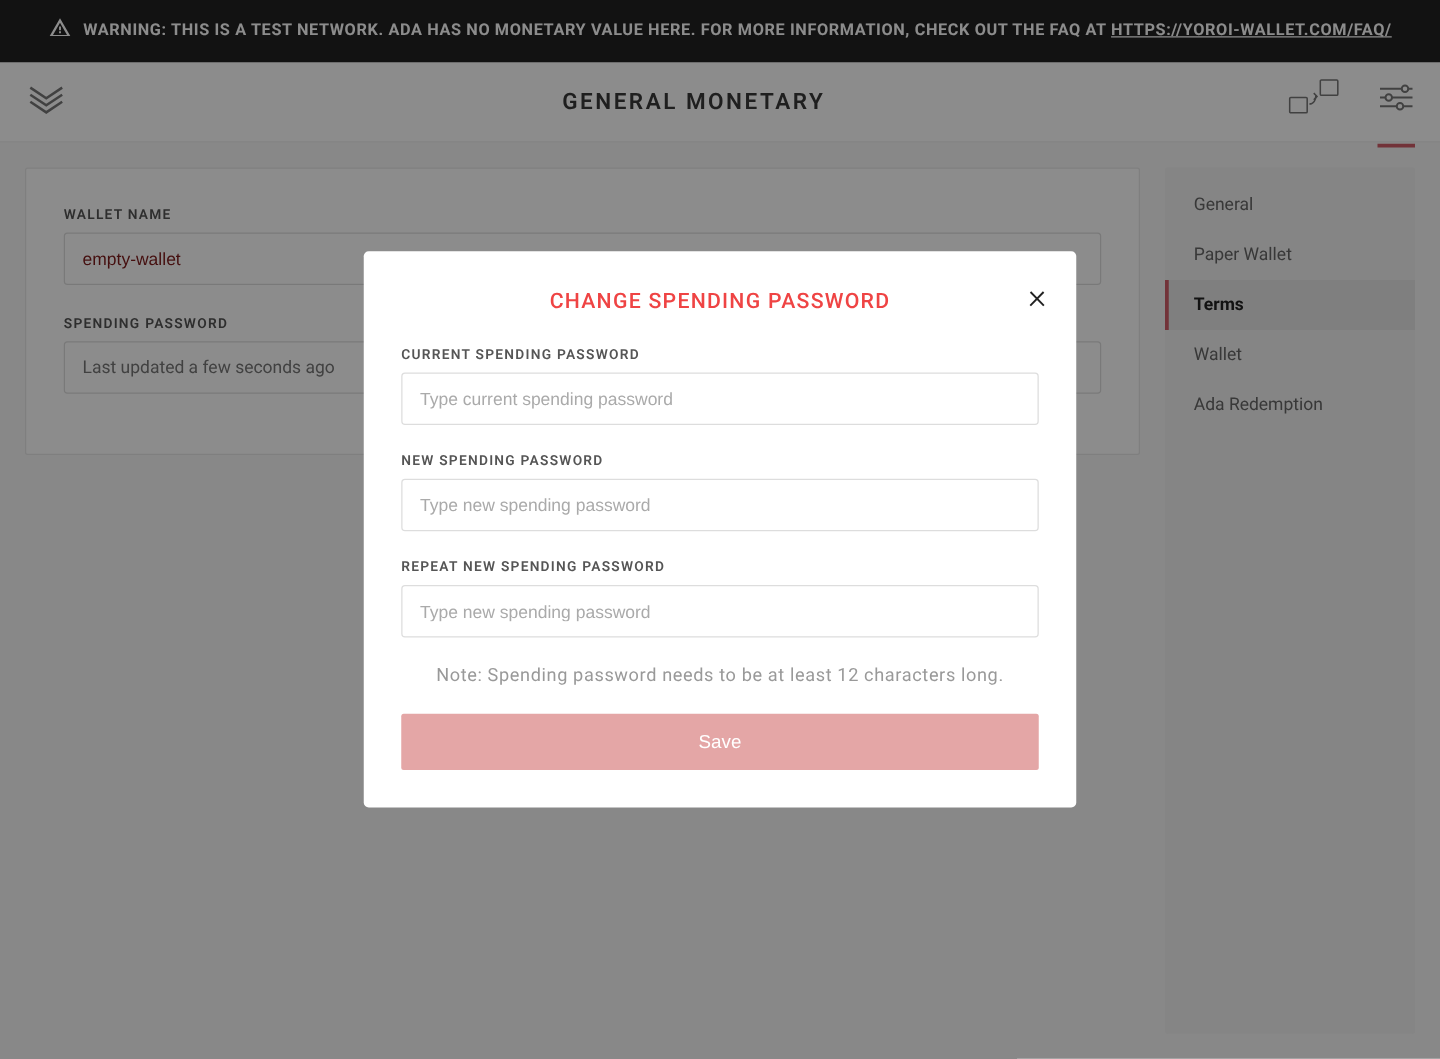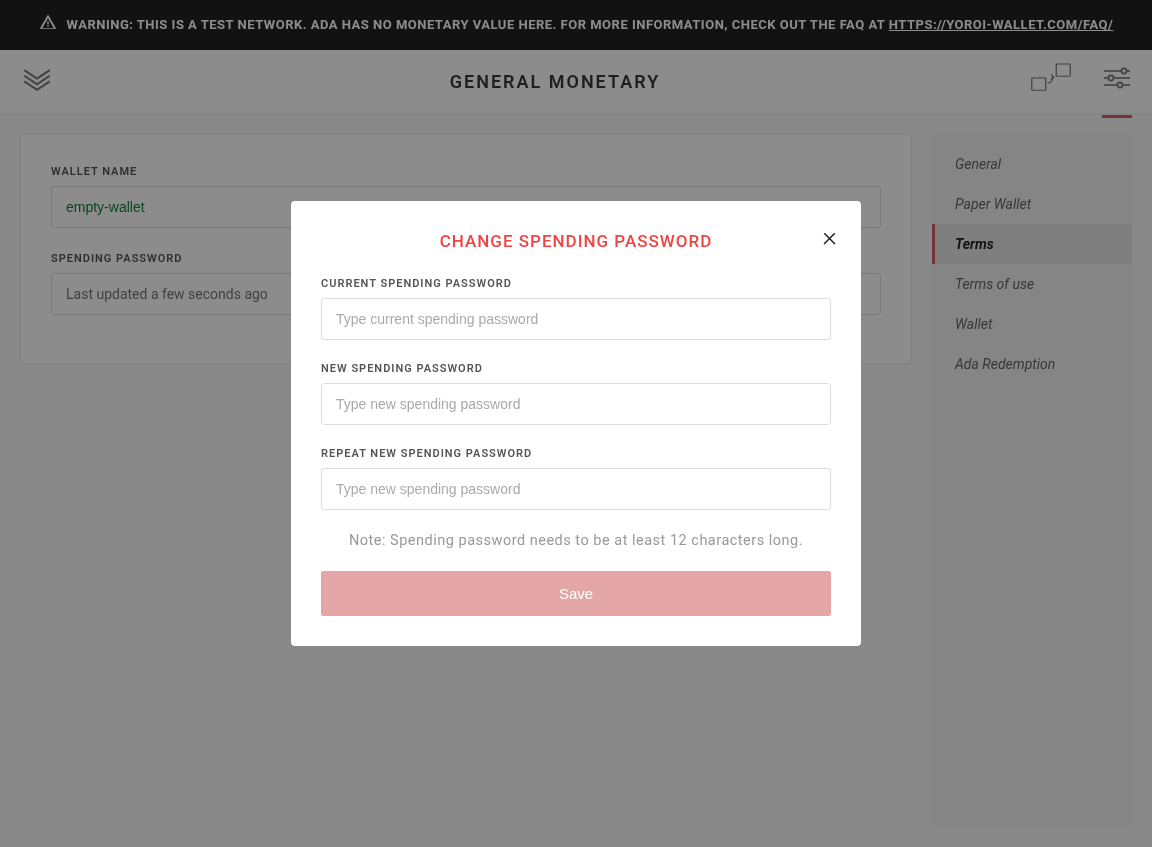--- a/index.html
+++ b/index.html
@@ -61,40 +61,39 @@
     border-radius: 2px;
     padding: 30px;
     height: 230px;
   }
   .side-panel {
     width: 200px;
     background: #f2f2f2;
     border-radius: 2px;
     padding: 10px 0;
     height: 100%;
-    font-style: italic;
   }
 
   .form-group { margin-bottom: 24px; }
   .form-label {
     font-size: 11px;
     font-weight: 600;
     letter-spacing: 1px;
     text-transform: uppercase;
     color: #555;
     margin-bottom: 8px;
     display: block;
   }
   .form-input, .form-static {
     width: 100%;
     border: 1px solid #ddd;
     border-radius: 3px;
     padding: 12px 14px;
     font-size: 14px;
-    color: #15803d;
+    color: #7f1d1d;
     background: #fff;
   }
   .form-static { color:#777; cursor:default; }
 
   .side-item {
     padding: 12px 20px;
     font-size: 14px;
     color: #666;
     cursor: pointer;
     border-left: 3px solid transparent;
@@ -217,21 +216,20 @@
     <div class="form-group">
       <label class="form-label">SPENDING PASSWORD</label>
       <div class="form-static">Last updated a few seconds ago</div>
     </div>
   </div>
 
   <div class="side-panel">
     <div class="side-item"><span>General</span></div>
     <div class="side-item"><span>Paper Wallet</span></div>
     <div class="side-item active"><span>Terms</span></div>
-    <div class="side-item"><span>Terms of use</span></div>
     <div class="side-item"><span>Wallet</span></div>
     <div class="side-item"><span>Ada Redemption</span></div>
   </div>
 
 </div>
 
 <div class="overlay">
   <div class="modal">
     <div class="modal-title">CHANGE SPENDING PASSWORD</div>
     <div class="modal-close">×</div>

